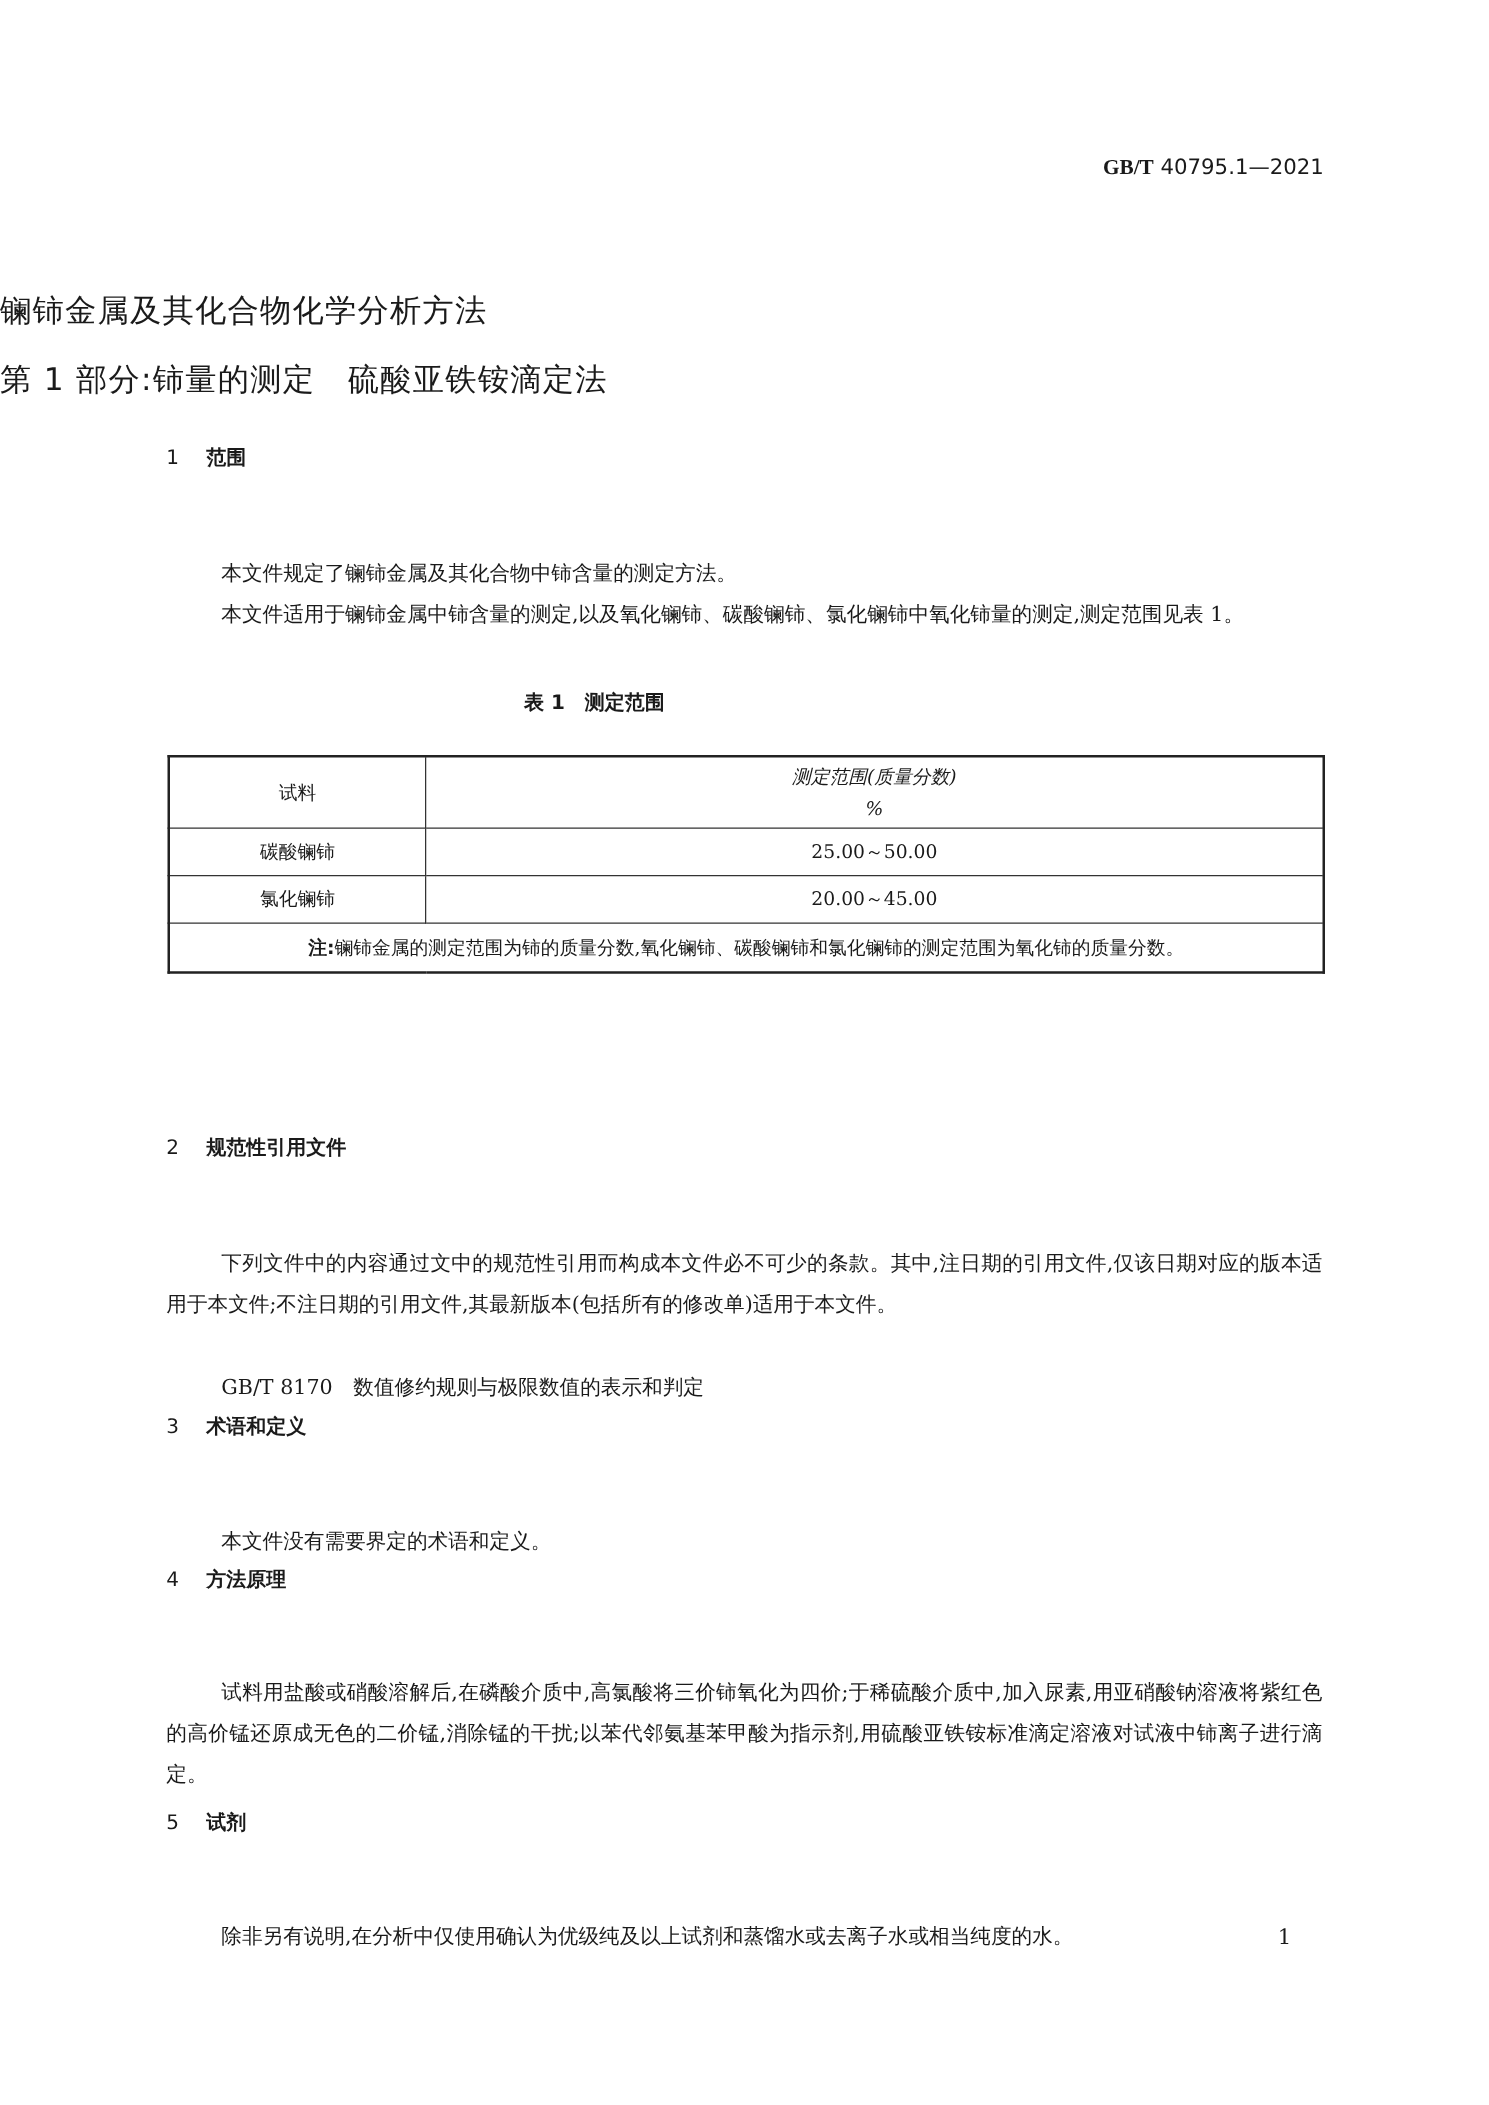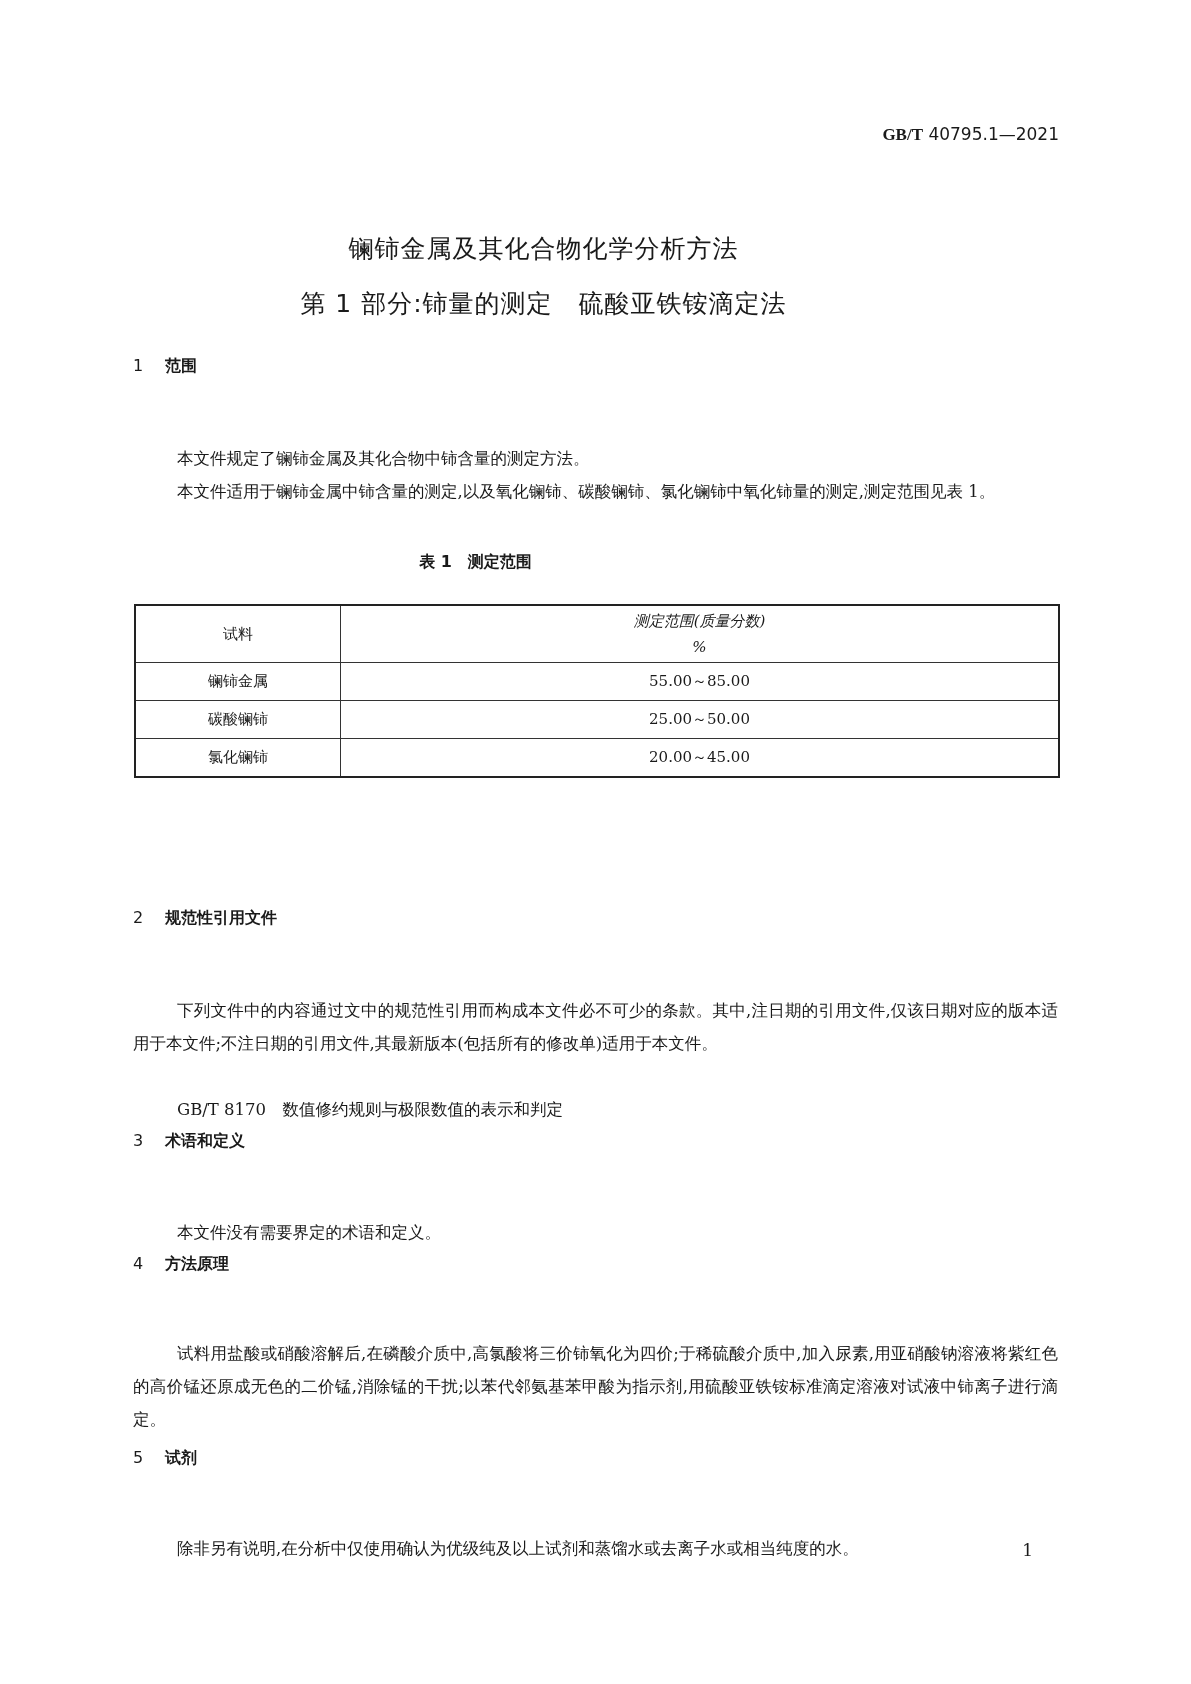--- a/index.html
+++ b/index.html
@@ -1,21 +1,21 @@
 <!DOCTYPE html>
 <html><head>
 <meta charset="utf-8">
 <style>
   html, body { margin: 0; padding: 0; background: #ffffff; }
   body { width: 1191px; height: 1684px; position: relative; overflow: hidden;
          font-family: "DejaVu Serif", "Liberation Serif", serif; color: #1a1a1a; }
   .std-no { position: absolute; top: 124px; right: 132px; font-size: 17px; }
   .std-no .b { font-weight: bold; font-family: "Liberation Serif", serif; }
   .std-no .n { font-family: "DejaVu Sans", sans-serif; }
-  .title { position: absolute; left: 0; width: 1087px; text-align: center;
+  .title { position: absolute; left: 0; width: 1087px; 
            font-family: "DejaVu Sans", sans-serif; font-size: 25px; font-weight: 500; letter-spacing: 1px; }
   .t1 { top: 232px; }
   .t2 { top: 287px; }
   .h { position: absolute; left: 133px; font-family: "DejaVu Sans", sans-serif; font-size: 16px; font-weight: bold; }
   .h .num { display: inline-block; width: 32px; font-weight: normal; }
   .p { position: absolute; left: 133px; width: 925px; font-size: 16.5px; line-height: 33px; text-align: justify; margin-top: 24px; }
   .ind { text-indent: 44px; }
   .tbl-cap { position: absolute; top: 552px; left: 0; width: 951px; text-align: center;
              font-family: "DejaVu Sans", sans-serif; font-size: 16px; font-weight: bold; }
   table { position: absolute; top: 604px; left: 134px; width: 926px; border-collapse: collapse;
@@ -49,30 +49,31 @@
 <table>
   <tbody>
       <tr>
     <th style="width:202px;">试料</th>
     <th>
       <span class="unit-row">测定范围(质量分数)</span>
       <span class="unit-row">%</span>
     </th>
   </tr>
   <tr>
-    <td>镧铈金属</td>
-    <td>55.00～85.00</td>
-  </tr>
-  <tr>
     <td>碳酸镧铈</td>
     <td>25.00～50.00</td>
   </tr>
   <tr>
     <td>氯化镧铈</td>
     <td>20.00～45.00</td>
+  </tr>
+  <tr>
+    <td class="note" colspan="2">
+      <b>注:</b><span>镧铈金属的测定范围为铈的质量分数,氧化镧铈、碳酸镧铈和氯化镧铈的测定范围为氧化铈的质量分数。</span>
+    </td>
   </tr>
 </tbody>
   </table>
 
 <div class="h" style="top:908px;">
   <span class="num">2</span><span>规范性引用文件</span>
 </div>
 <div class="p ind" style="top:970px;">下列文件中的内容通过文中的规范性引用而构成本文件必不可少的条款。其中,注日期的引用文件,仅该日期对应的版本适用于本文件;不注日期的引用文件,其最新版本(包括所有的修改单)适用于本文件。</div>
 <div class="p ind" style="top:1069px;">GB/T 8170　数值修约规则与极限数值的表示和判定</div>
 

